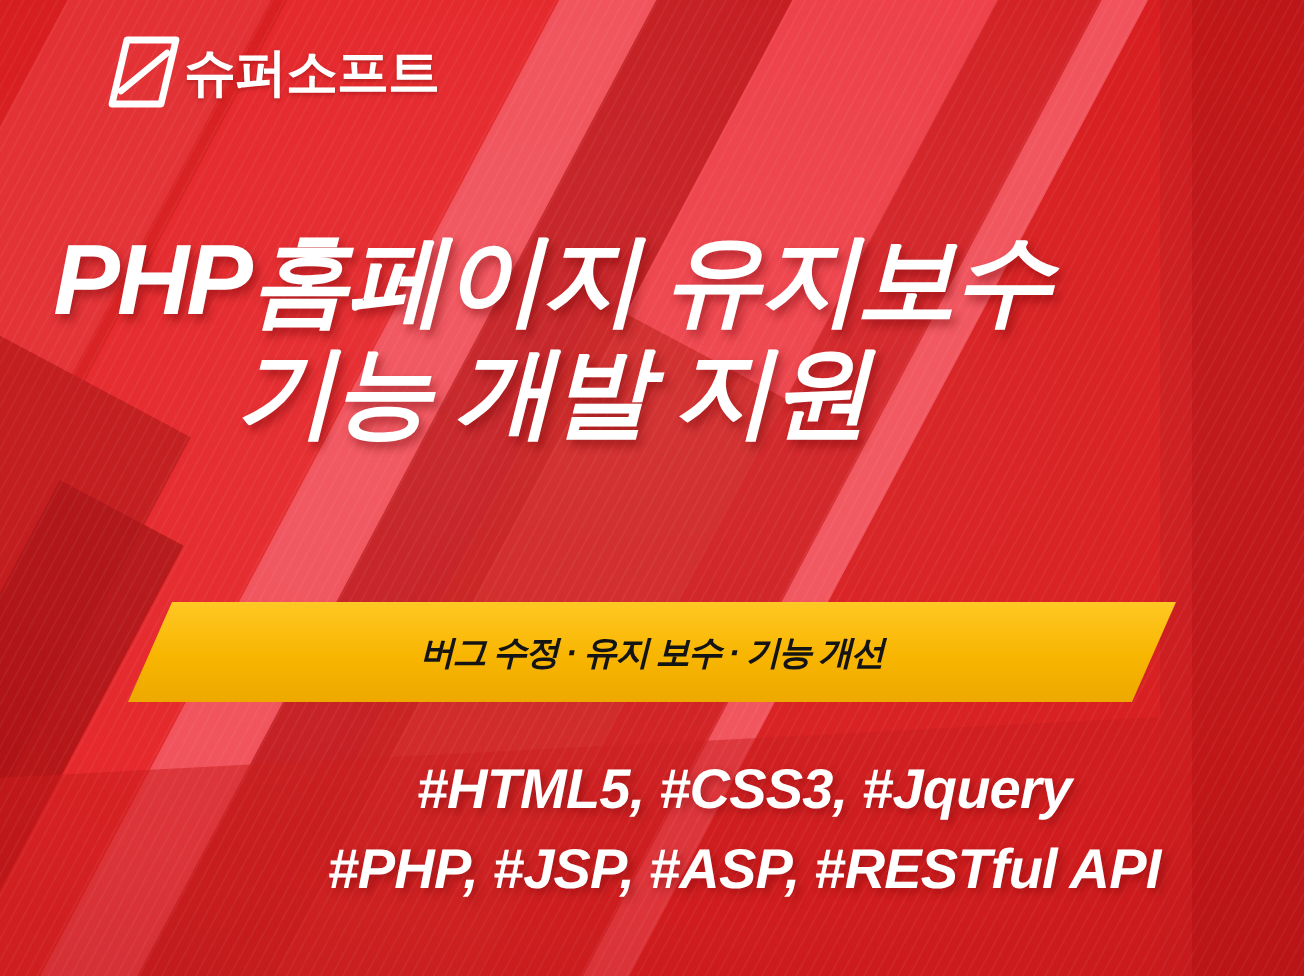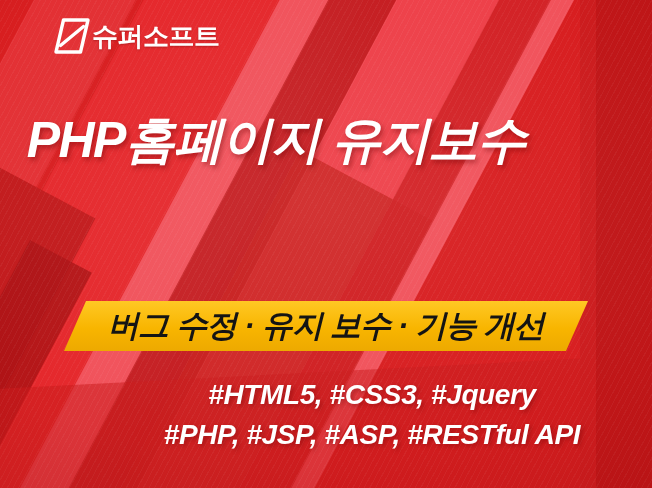--- a/index.html
+++ b/index.html
@@ -191,21 +191,21 @@
     clip-path: polygon(4.2% 0%, 100% 0%, 95.8% 100%, 0% 100%);
     box-shadow: 0 3px 7px rgba(110,0,4,.28);
   }
   .ribbon-text {
     position: absolute;
     inset: 0;
     display: flex;
     align-items: center;
     justify-content: center;
     color: #141414;
-    font-size: 31px;
+    font-size: 17px;
     font-weight: bold;
     font-style: italic;
     letter-spacing: -0.8px;
     white-space: nowrap;
   }
 
   
   .tags {
     position: absolute;
     top: 375px;
@@ -251,20 +251,21 @@
     <div class="logo">
       <svg class="logo-mark" viewBox="0 0 40 36">
         <path d="M11.5 2 L36 2 L28.5 34 L4 34 Z" fill="none" stroke="#ffffff" stroke-width="3.4" stroke-linejoin="round"></path>
         <path d="M8.5 27.5 L31.5 8.5" fill="none" stroke="#ffffff" stroke-width="3.4" stroke-linecap="round"></path>
       </svg>
       <span class="logo-text">슈퍼소프트</span>
     </div>
 
     <div class="headline">
       <span class="hl-line">PHP홈페이지 유지보수</span>
+      <span class="hl-line">기능 개발 지원</span>
     </div>
 
     <div class="ribbon-wrap">
       <div class="ribbon-shape"></div>
       <div class="ribbon-text">버그 수정 · 유지 보수 · 기능 개선</div>
     </div>
 
     <div class="tags">
       <span class="tag-line">#HTML5, #CSS3, #Jquery</span>
       <span class="tag-line">#PHP, #JSP, #ASP, #RESTful API</span>

